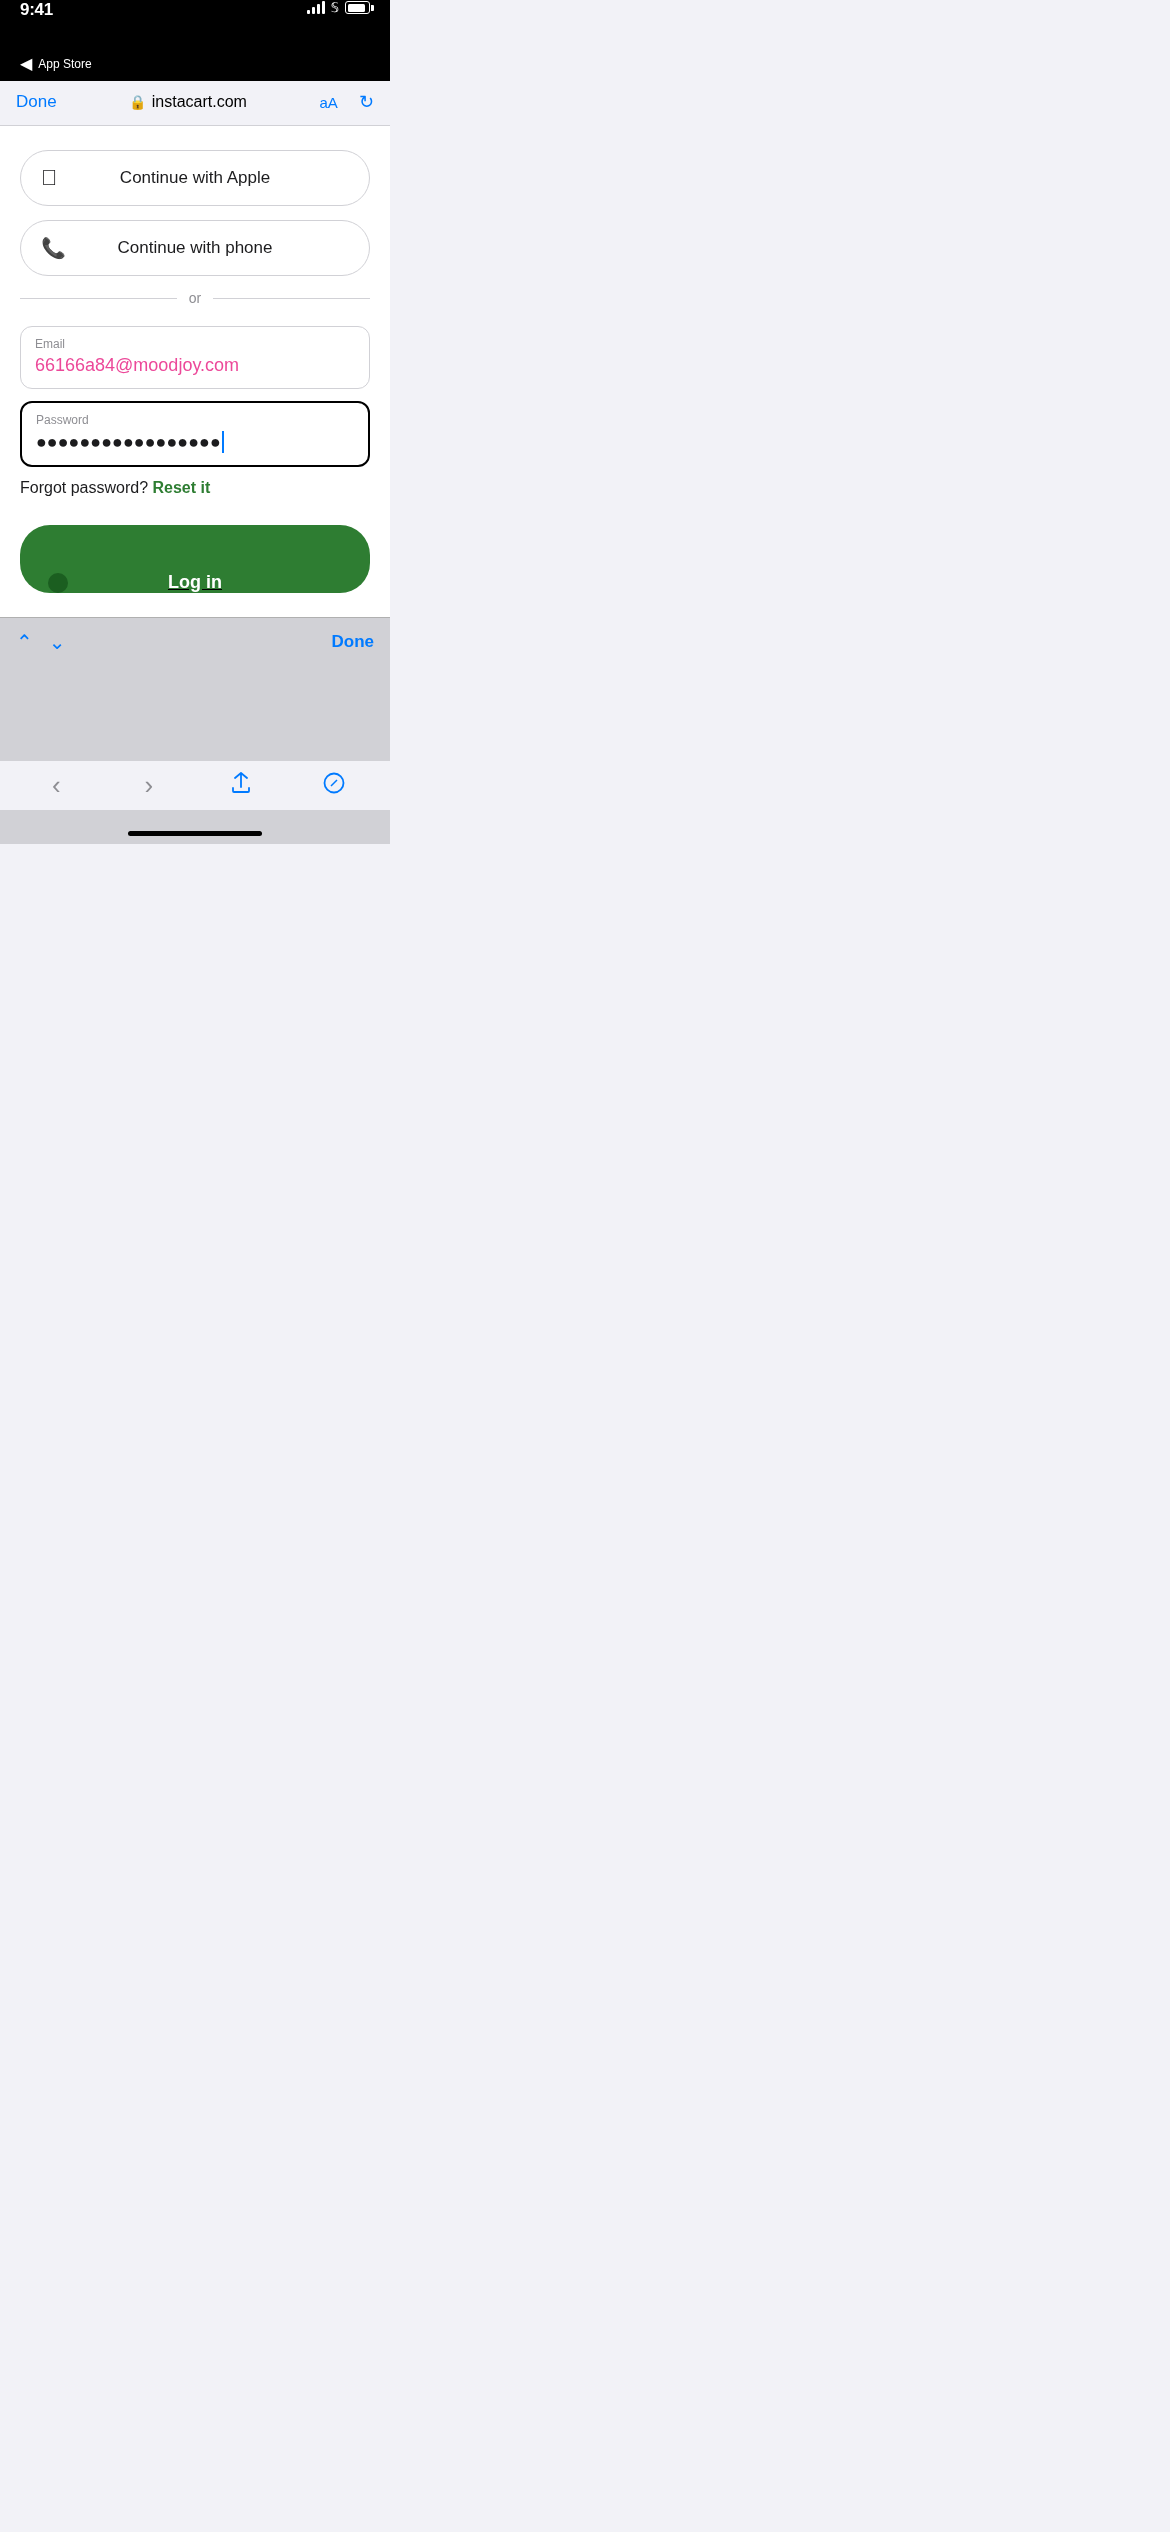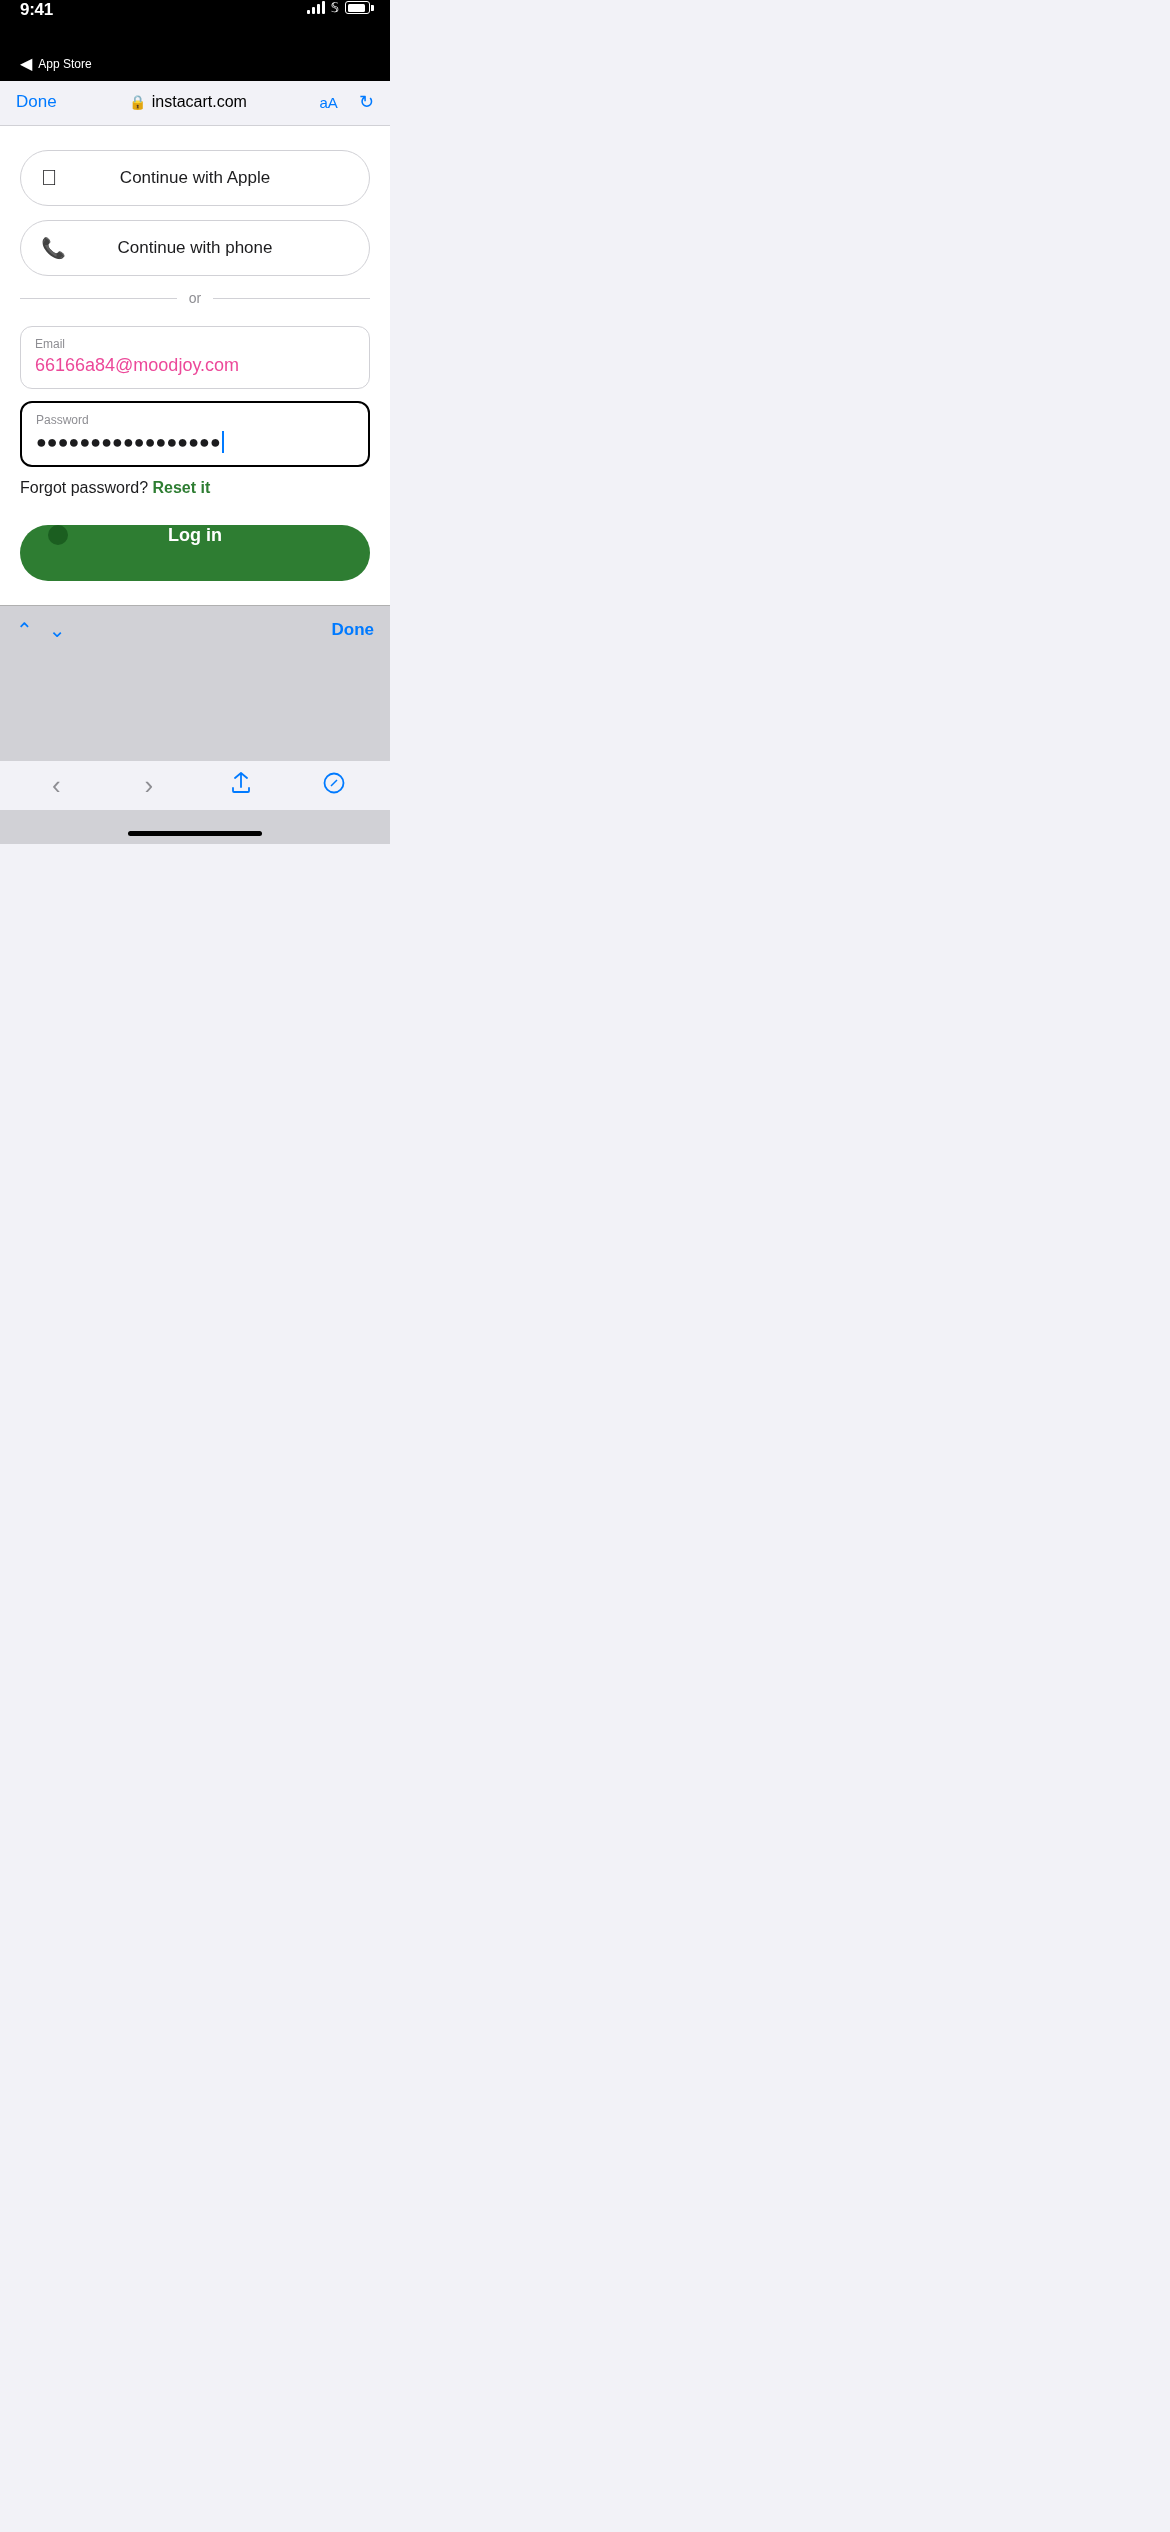--- a/index.html
+++ b/index.html
@@ -256,29 +256,30 @@
     }
 
     .reset-link {
       color: #2e7d32;
       font-weight: 600;
     }
 
     
     .login-button {
       width: 100%;
-      height: 56px;
+      height: 68px;
       background: #2e7d32;
       border-radius: 30px;
       border: none;
       display: flex;
-      align-items: flex-start;
+      align-items: flex-end;
       justify-content: center;
       cursor: pointer;
       position: relative;
+      text-decoration: underline;
     }
 
     .login-button-text {
       font-size: 18px;
       font-weight: 600;
       color: #fff;
     }
 
     .spinner-dot {
       width: 20px;

